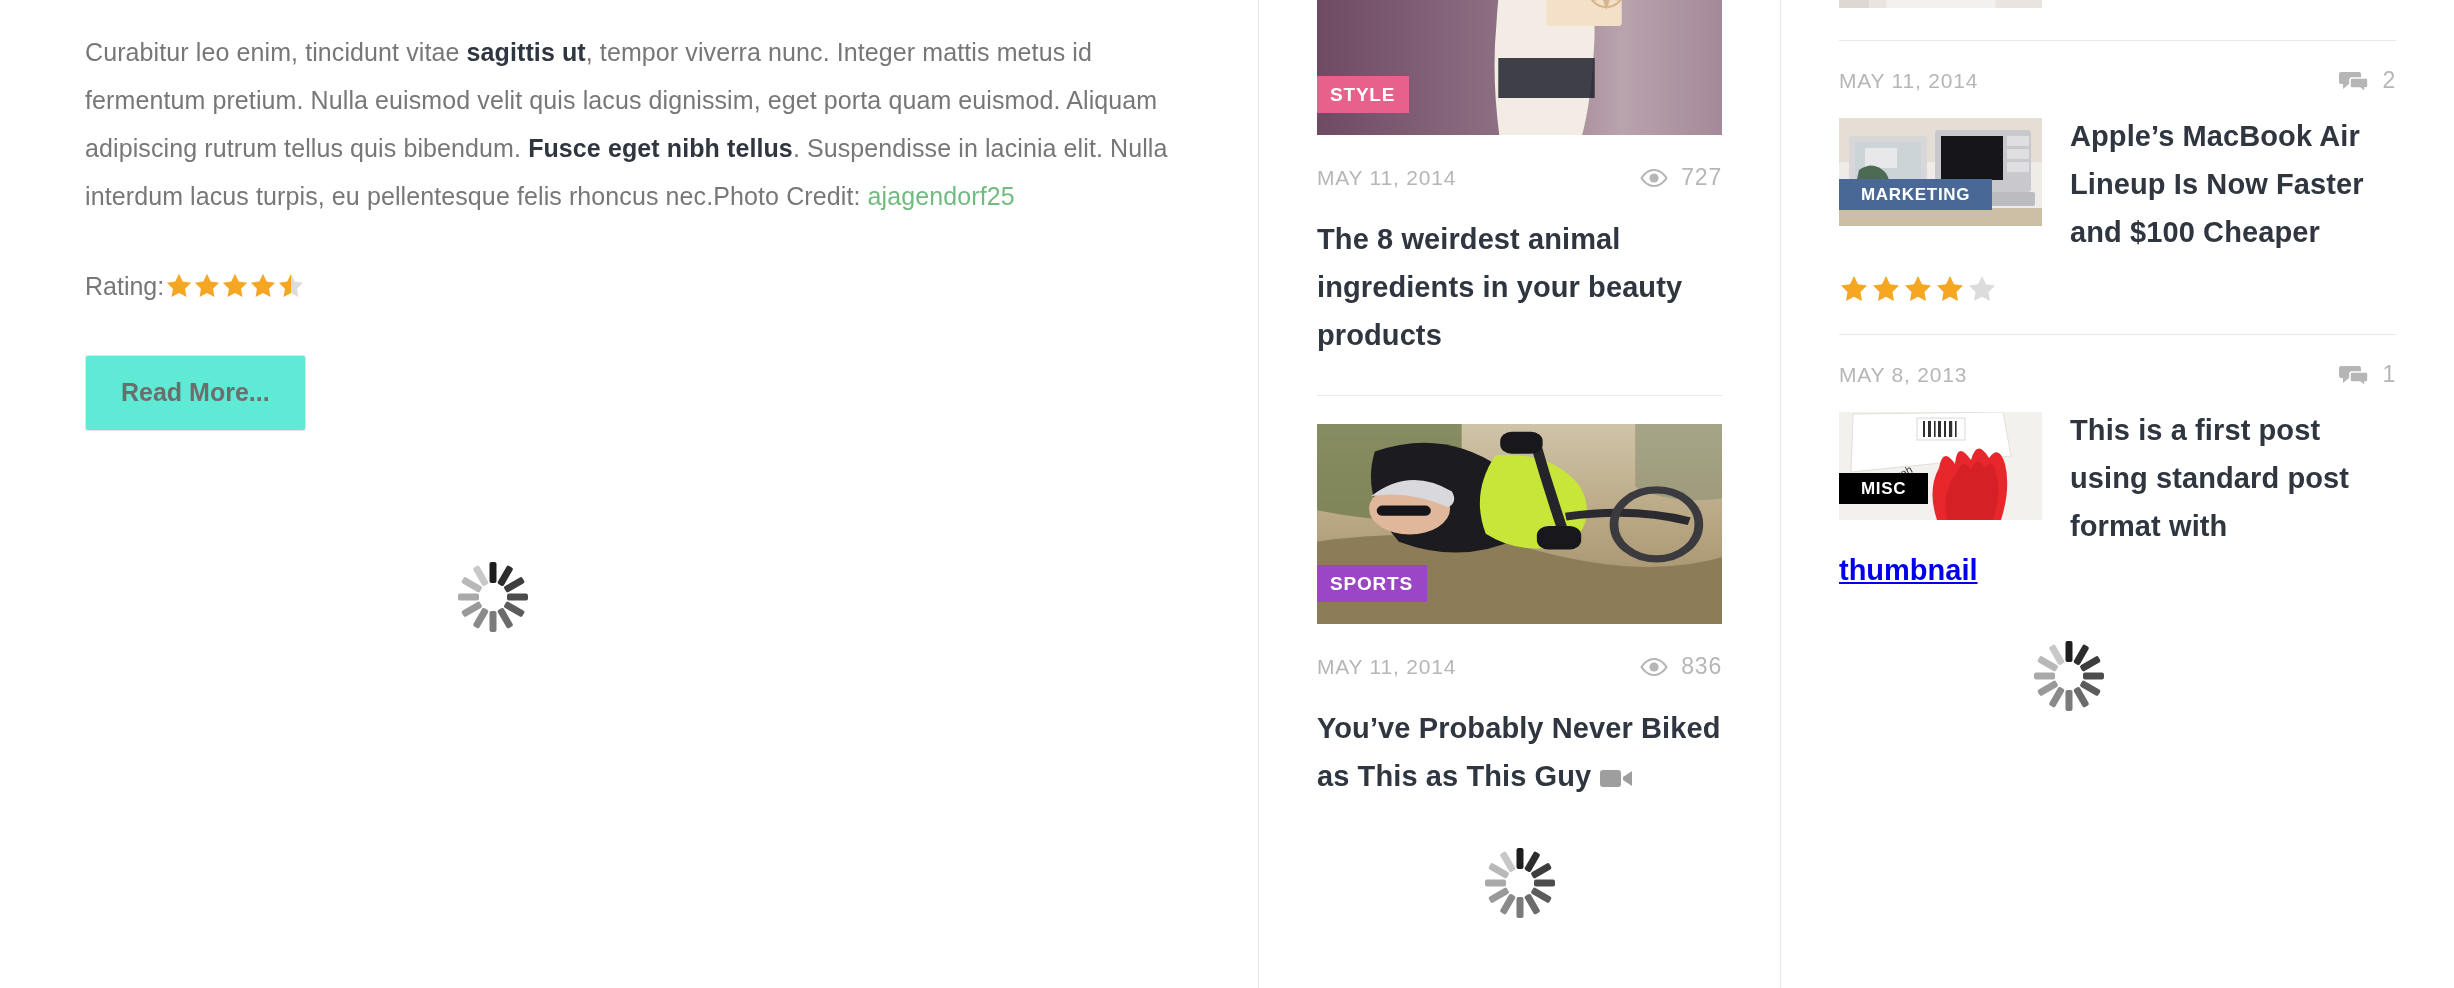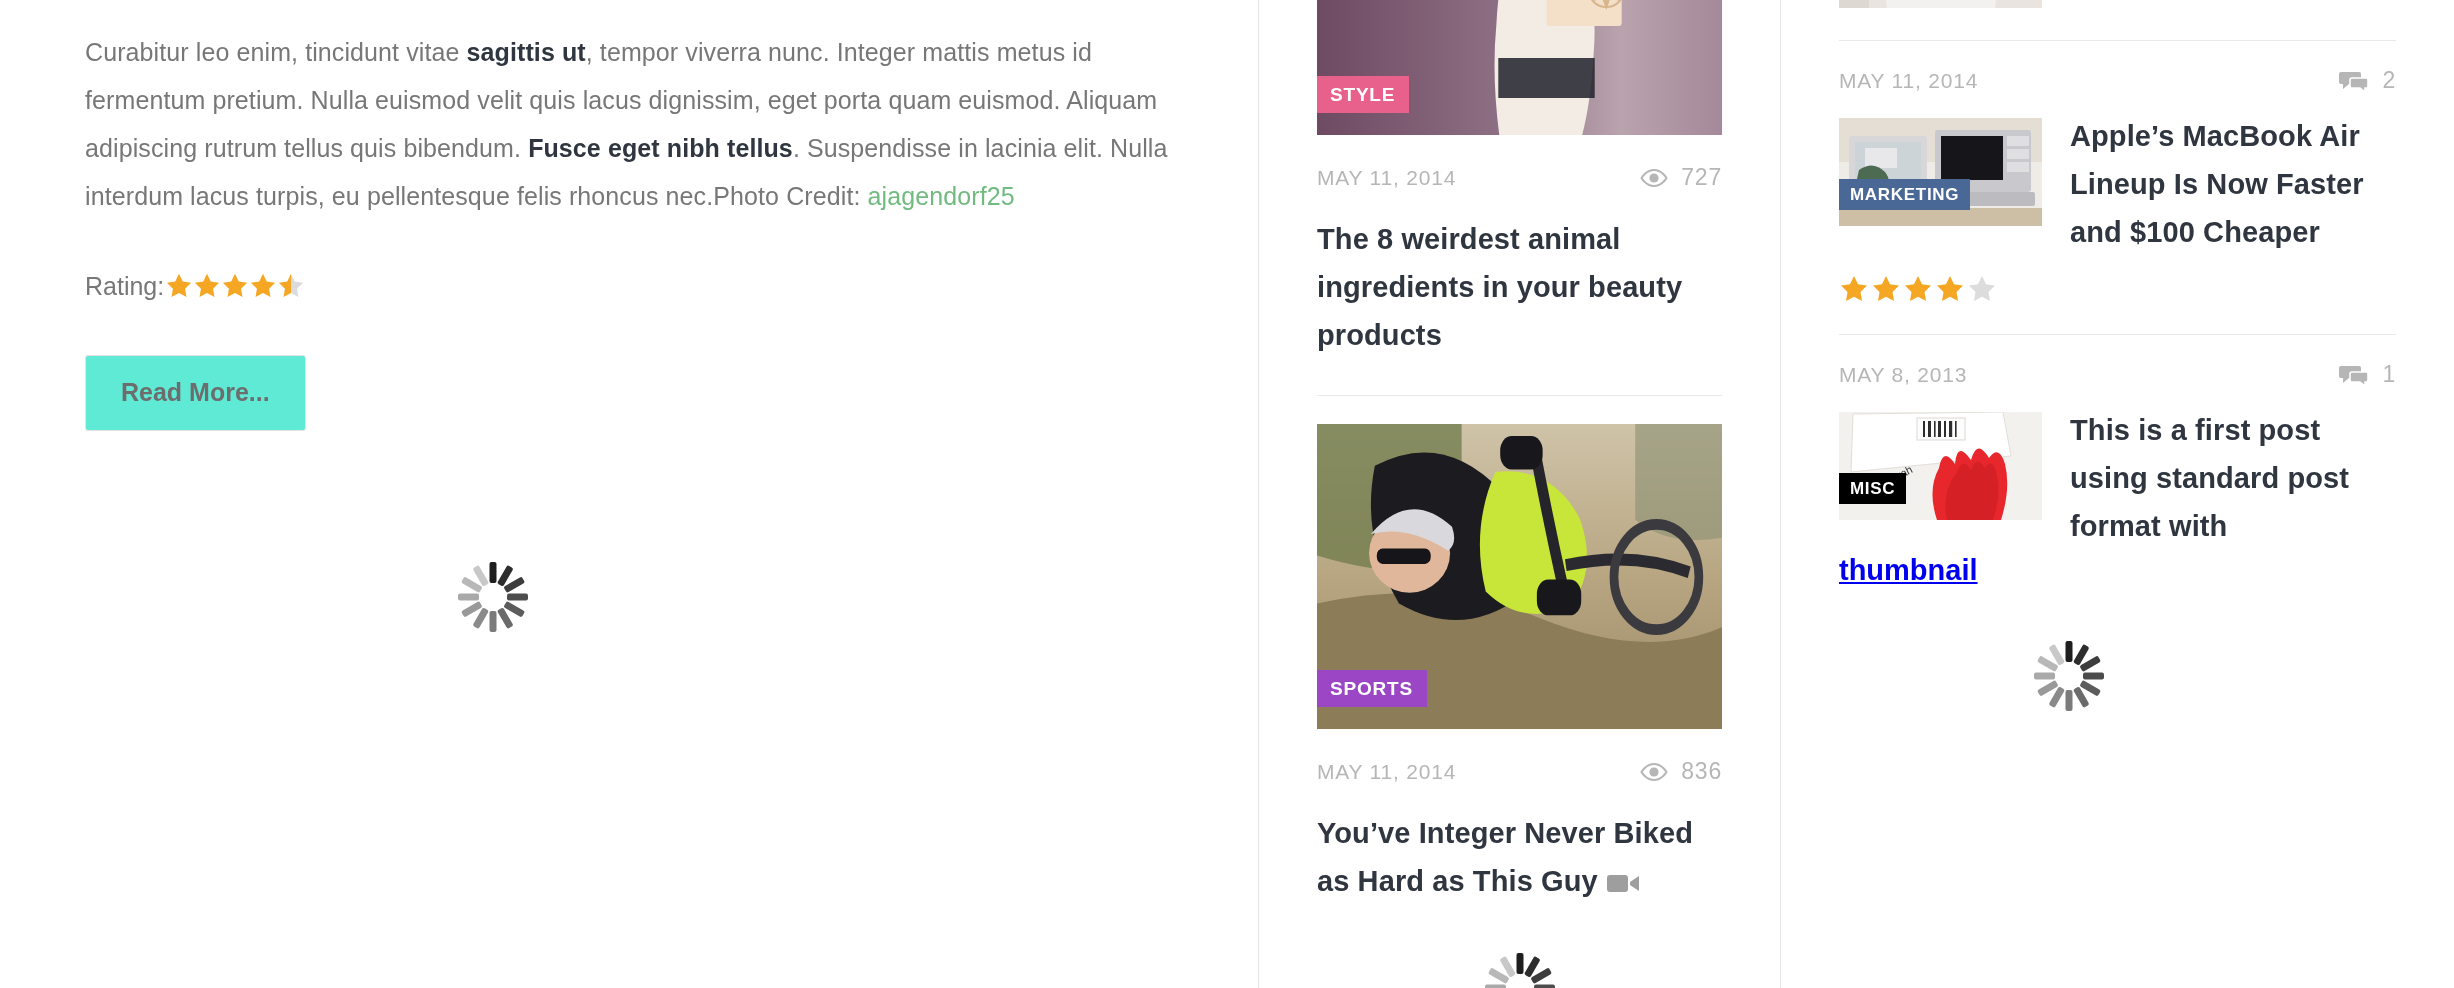--- a/index.html
+++ b/index.html
@@ -101,21 +101,21 @@
   }
   .spin-mid-left { margin: 130px 0 0 372px; }
 
   
   .mid-card { padding-bottom: 6px; }
   .mid-divider { height: 1px; background: #e8e8e8; margin: 30px 0 0 0; }
 
   .thumb-wrap {
     position: relative;
     width: 100%;
-    height: 305px;
+    height: 200px;
     overflow: hidden;
   }
   .thumb-wrap.short { height: 135px; }
 
   .badge {
     position: absolute;
     left: 0;
     bottom: 22px;
     color: #fff;
     font-size: 19px;
@@ -175,21 +175,21 @@
     margin-right: 28px;
     margin-top: 6px;
   }
   .side-badge {
     position: absolute;
     left: 0; bottom: 16px;
     color: #fff;
     font-size: 17px;
     font-weight: 700;
     letter-spacing: .7px;
-    padding: 7px 11px;
+    padding: 7px 22px;
     line-height: 1;
   }
 
   .side-stars { margin-top: 18px; display: flex; gap: 2px; }
   .side-stars .star, .side-stars .star svg { width: 30px; height: 30px; }
 
   
   .side-runon {
     font-size: 29px;
     font-weight: 700;
@@ -344,21 +344,21 @@
         <span class="meta-date">MAY 11, 2014</span>
         <span class="meta-count">
           <svg width="28" height="18" viewBox="0 0 28 18">
             <path d="M14 1C6 1 1.5 9 1.5 9S6 17 14 17s12.5-8 12.5-8S22 1 14 1z" fill="none" stroke="#b6b6b6" stroke-width="2"></path>
             <circle cx="14" cy="9" r="4.6" fill="#b6b6b6"></circle>
           </svg>
           <span>836</span>
         </span>
       </div>
 
-      <h3 class="card-title"><a href="#"><span>You’ve Integer Never Biked as Hard as This Guy</span><span class="vid-icon"><svg width="32" height="22" viewBox="0 0 32 22">
+      <h3 class="card-title"><a href="#"><span>You’ve Probably Never Biked as This as This Guy</span><span class="vid-icon"><svg width="32" height="22" viewBox="0 0 32 22">
                 <rect x="0" y="3" width="21" height="17" rx="3" fill="#9e9e9e"></rect>
                 <path d="M23 10 l9 -6 v15 l-9 -6z" fill="#9e9e9e"></path>
               </svg></span></a></h3>
 
       <div class="spinner spin-mid" id="sp2">
           <span style="transform: translate(-50%,0) rotate(180deg) translateY(14px);background: rgb(30,30,30);"></span>
           <span style="transform: translate(-50%,0) rotate(210deg) translateY(14px);background: rgb(45,45,45);"></span>
           <span style="transform: translate(-50%,0) rotate(240deg) translateY(14px);background: rgb(61,61,61);"></span>
           <span style="transform: translate(-50%,0) rotate(270deg) translateY(14px);background: rgb(76,76,76);"></span>
           <span style="transform: translate(-50%,0) rotate(300deg) translateY(14px);background: rgb(92,92,92);"></span>

